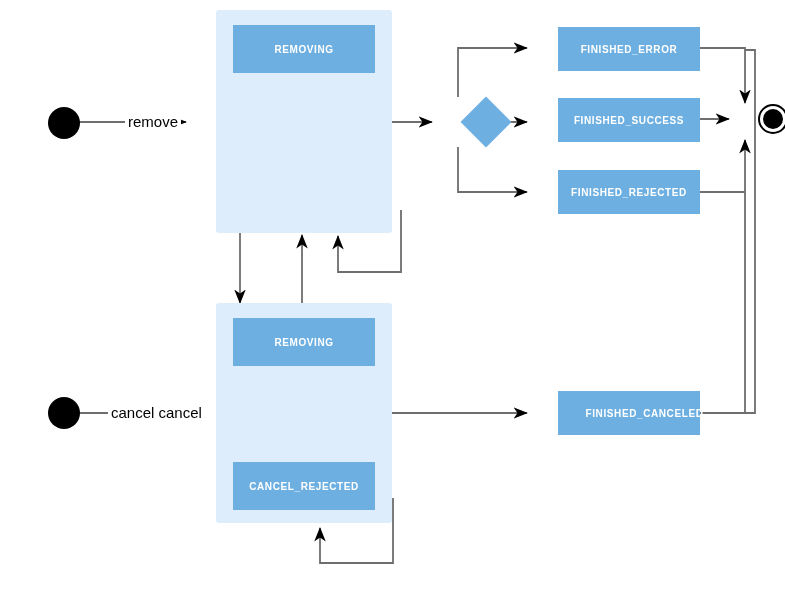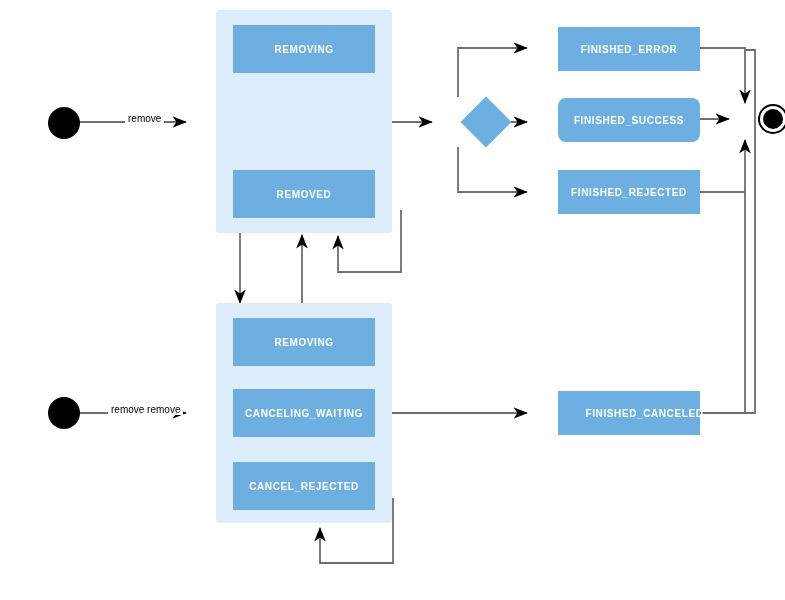--- a/index.html
+++ b/index.html
@@ -72,21 +72,21 @@
     border-radius: 50%;
     background: #000000;
   }
   .decision-node {
     position: absolute;
     background: #6cafe0;
     transform: rotate(45deg);
   }
   .edge-label {
     position: absolute;
-    font-size: 10px;
+    font-size: 15px;
     color: #000000;
     background: #ffffff;
     padding: 0 3px;
     white-space: nowrap;
     font-family: "Liberation Sans", sans-serif;
   }
 </style>
 </head>
 <body>
 
@@ -136,38 +136,36 @@
 
       <path d="M346,413 L527,413" marker-end="url(#arrow-dark)"></path>
 
     </g>
   </svg>
 
   <div class="node-layer">
 
     <div class="composite" style="left:188px; top:10px; width:176px; height:223px;"></div>
     <div class="state-box" style="left:205px; top:25px; width:142px; height:48px;">REMOVING</div>
-    <div class="state-box" style="left:205px; top:170px; width:142px; height:48px;">REMOVED</div>
 
     <div class="composite" style="left:188px; top:303px; width:176px; height:220px;"></div>
     <div class="state-box" style="left:205px; top:318px; width:142px; height:48px;">REMOVING</div>
-    <div class="state-box" style="left:205px; top:389px; width:142px; height:48px;">CANCELING_WAITING</div>
     <div class="state-box" style="left:205px; top:462px; width:142px; height:48px;">CANCEL_REJECTED</div>
 
     <div class="state-box" style="left:530px; top:27px; width:142px; height:44px;">FINISHED_ERROR</div>
-    <div class="state-box" style="left:530px; top:98px; width:142px; height:44px;border-radius:8px;">FINISHED_SUCCESS</div>
+    <div class="state-box" style="left:530px; top:98px; width:142px; height:44px;">FINISHED_SUCCESS</div>
     <div class="state-box" style="left:530px; top:170px; width:142px; height:44px;text-align:center;">FINISHED_REJECTED</div>
     <div class="state-box" style="left:530px; top:391px; width:142px; height:44px;padding-left:31px;">FINISHED_CANCELED</div>
 
     <div class="decision-node" style="left:440px; top:104px; width:36px; height:36px;"></div>
 
     <div class="initial-node" style="left:20px; top:107px; width:32px; height:32px;"></div>
     <div class="initial-node" style="left:20px; top:397px; width:32px; height:32px;"></div>
 
     <div class="final-node" style="left:730px; top:104px; width:30px; height:30px;">
       <div class="final-node-inner"></div>
     </div>
 
     <div class="edge-label" style="left:97px; top:113px;">remove</div>
-    <div class="edge-label" style="left:80px; top:404px;">remove remove</div>
+    <div class="edge-label" style="left:80px; top:404px;">cancel cancel</div>
 
   </div>
 </div>
 
 </body></html>

